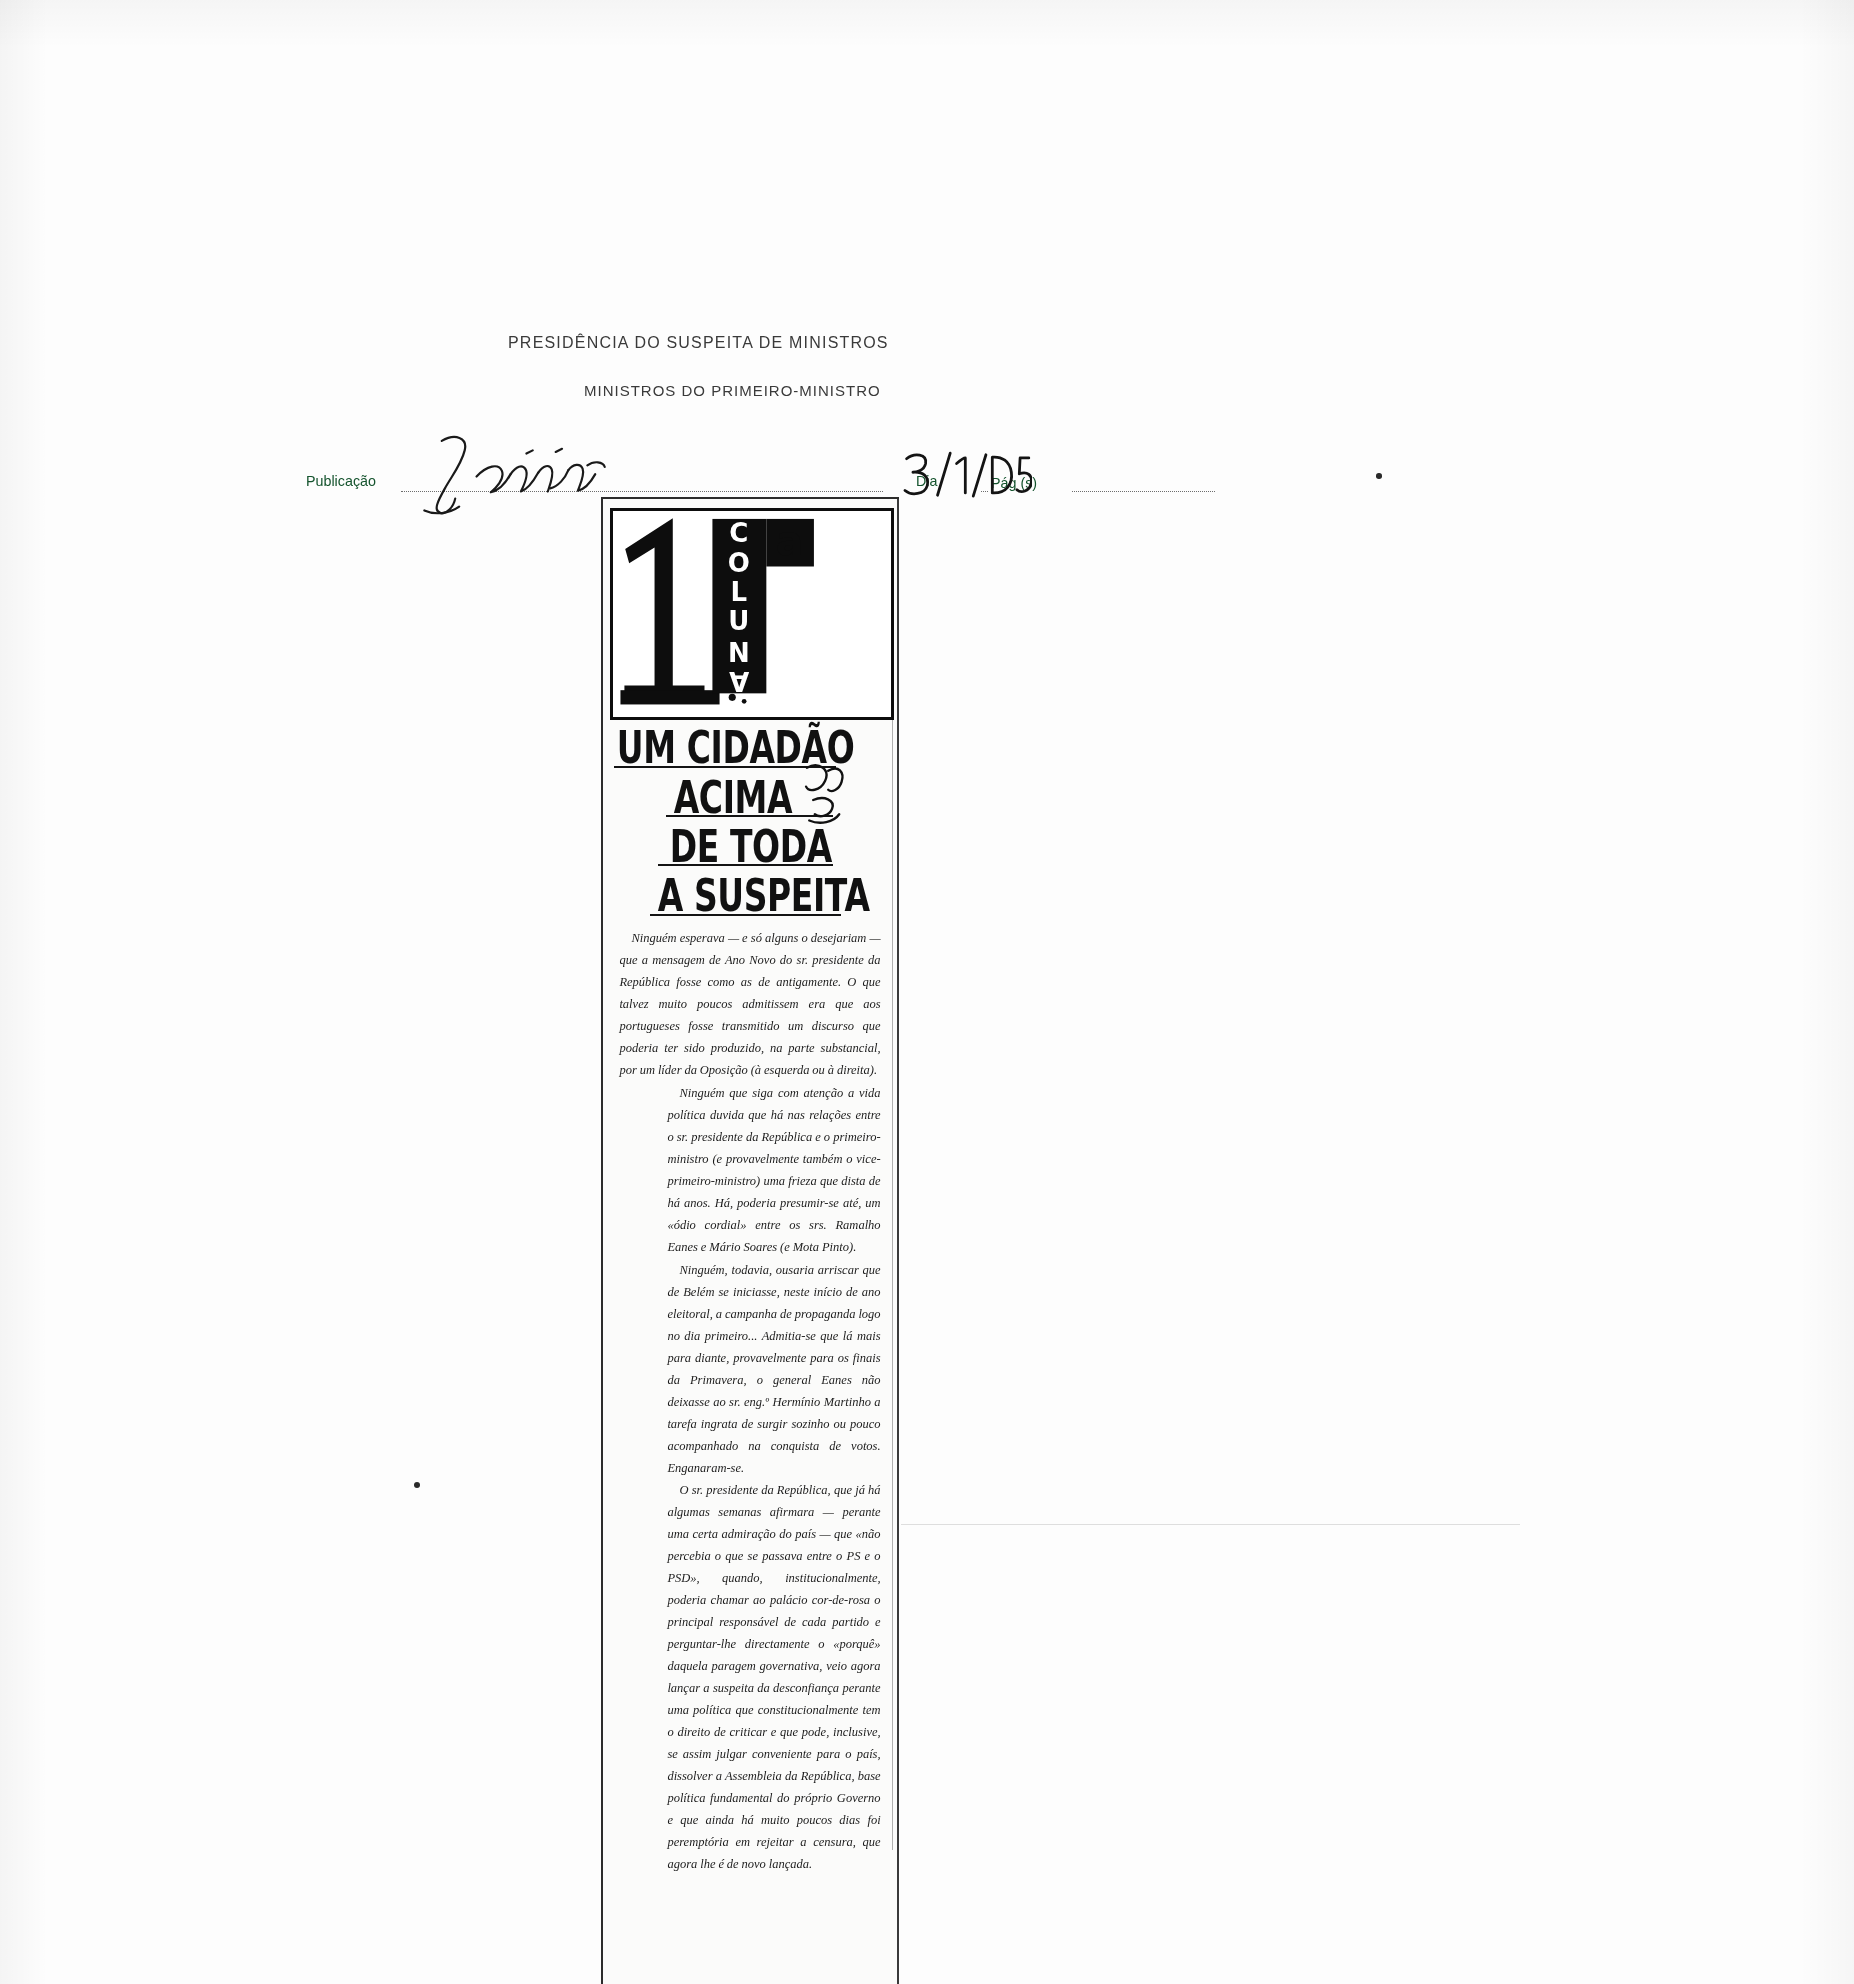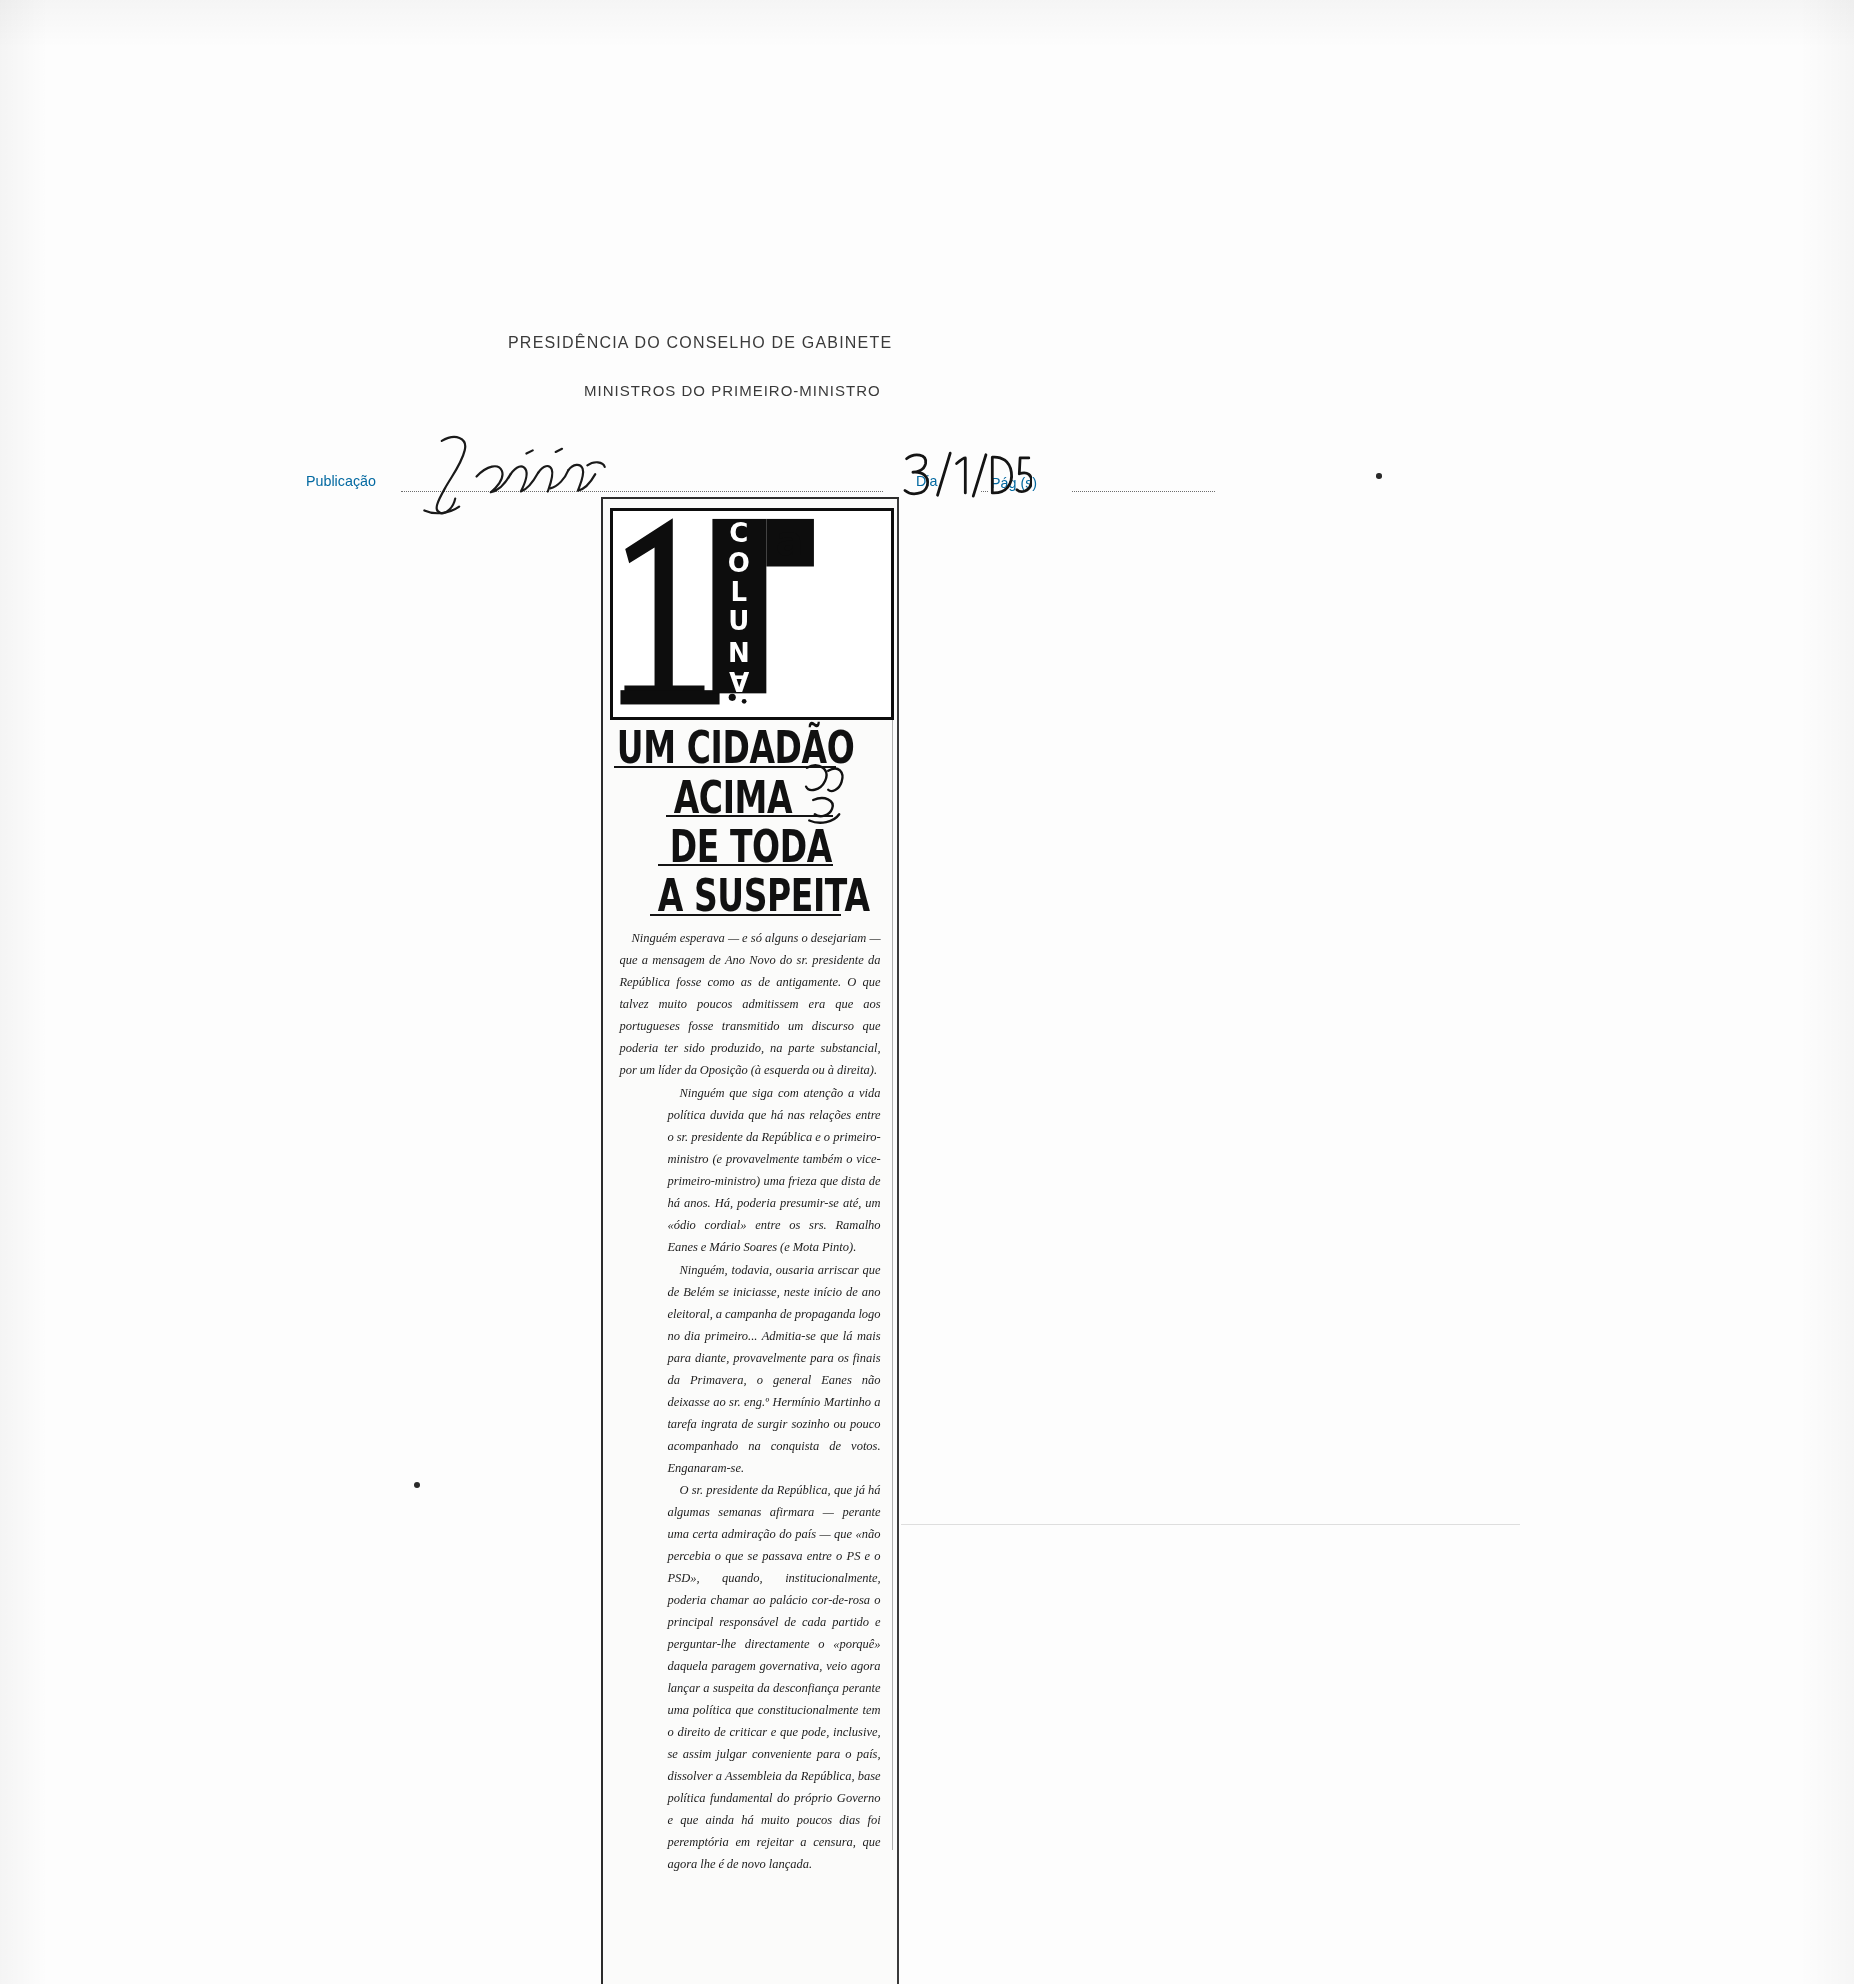--- a/index.html
+++ b/index.html
@@ -58,21 +58,21 @@
   #form-row {
     position: absolute;
     left: 306px;
     top: 468px;
     width: 909px;
     height: 28px;
   }
   .form-label {
     position: absolute;
     font-size: 14.3px;
-    color: #0369a1;
+    color: #14532d;
     white-space: nowrap;
   }
   #lbl-publicacao { left: 0px; top: 4.8px; }
   #lbl-dia { left: 610px; top: 4.8px; }
   #lbl-pags { left: 685px; top: 7px; }
 
   .dotline {
     position: absolute;
     border-bottom: 1.2px dotted #6d6d6d;
     height: 0;
@@ -237,21 +237,21 @@
     background: rgba(0,0,0,0.12);
   }
 </style>
 </head>
 <body>
 
 <div id="page">
 
   <div id="scan-tint"></div>
 
-  <div class="hdr-line" id="hdr-presidencia">PRESIDÊNCIA DO CONSELHO DE GABINETE</div>
+  <div class="hdr-line" id="hdr-presidencia">PRESIDÊNCIA DO SUSPEITA DE MINISTROS</div>
   <div class="hdr-line" id="hdr-gabinete">MINISTROS DO PRIMEIRO-MINISTRO</div>
 
   <div id="form-row">
     <span class="form-label" id="lbl-publicacao">Publicação</span>
     <span class="dotline" id="dots-1"></span>
 
     <span class="form-label" id="lbl-dia">Dia</span>
     <span class="dotline" id="dots-2"></span>
 
     <span class="form-label" id="lbl-pags">Pág (s)</span>

